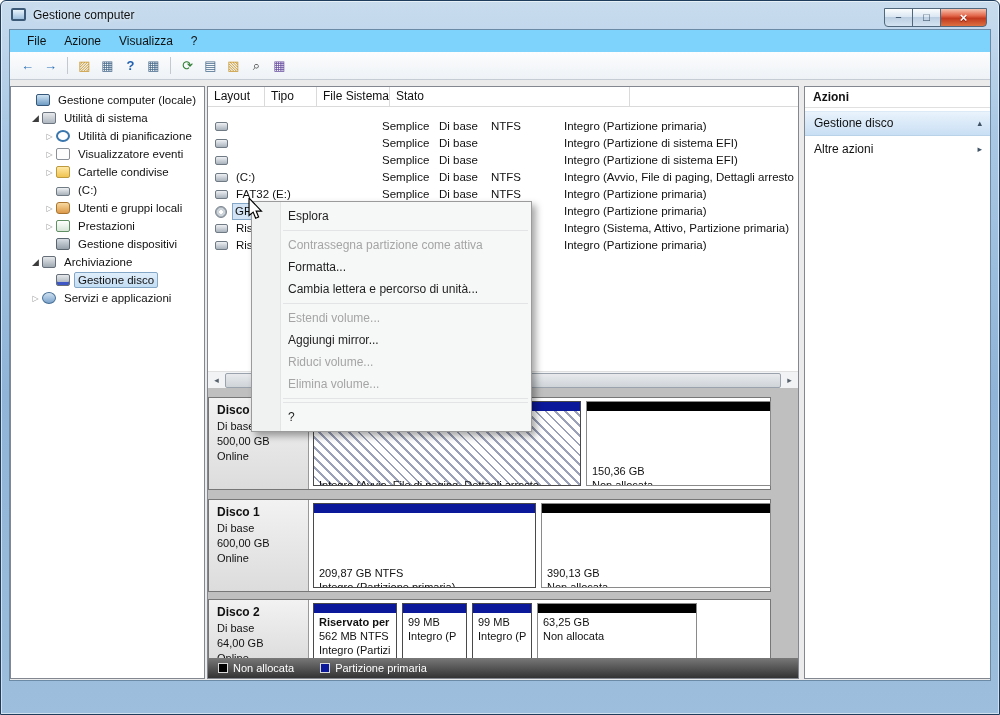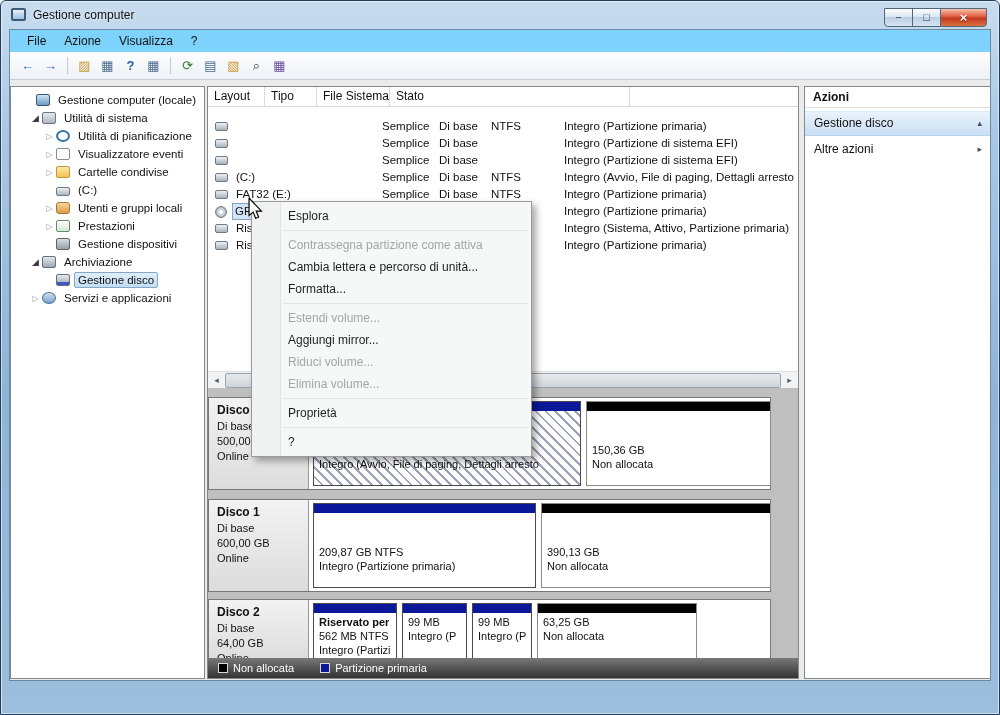--- a/index.html
+++ b/index.html
@@ -92,21 +92,21 @@
   .parts{position:absolute;left:100px;right:0;top:0;bottom:0;}
   .part{position:absolute;top:3px;bottom:3px;box-sizing:border-box;border:1px solid #4a4a4a;background:#fff;overflow:hidden;}
   .part.unal{border-color:#8a8a8a;}
   .part.hatched{background:repeating-linear-gradient(45deg,#ffffff 0 5px,#9aa1b9 5px 7px);}
   .strip{height:9px;}
   .strip.navy{background:#0b189a;}
   .strip.black{background:#000;}
   .pt{padding:2px 5px;font-size:11px;line-height:14px;white-space:nowrap;}
   .pt > div{min-height:14px;}
   .pt .b{font-weight:bold;}
-  .disk-row.tall .pt{padding-top:32px;}
+  .disk-row.tall .pt{padding-top:24px;margin-top:29px;}
   
   .legend{position:absolute;left:0;right:0;bottom:0;height:20px;background:linear-gradient(#787878,#333333);
           display:flex;align-items:center;gap:26px;padding-left:10px;color:#fff;font-size:11px;}
   .lg-item{display:flex;align-items:center;gap:5px;}
   .lg-swatch{width:10px;height:10px;border:1px solid #d9d9d9;box-sizing:border-box;}
   
   .ap-header{height:20px;line-height:20px;padding-left:8px;font-weight:bold;border-bottom:1px solid #e0e0e0;}
   .ap-bar{height:23px;line-height:23px;margin-top:3px;background:linear-gradient(#e9f3fc,#c9dff4);
           border-top:1px solid #dcE9f6;border-bottom:1px solid #b9d2e8;padding-left:9px;position:relative;}
   .ap-item{height:22px;line-height:22px;padding-left:9px;position:relative;margin-top:2px;}
@@ -450,29 +450,28 @@
           <div class="ap-item"><span>Altre azioni</span><span class="chev">▸</span></div>
         </div>
     </div>
   </div>
 
   <div class="context-menu" id="ctxmenu">
     <div class="cm-gutter"></div>
       <div class="cm-item">Esplora</div>
       <div class="cm-sep"></div>
       <div class="cm-item disabled">Contrassegna partizione come attiva</div>
+      <div class="cm-item">Formatta...</div>
       <div class="cm-item">Cambia lettera e percorso di unità...</div>
-      <div class="cm-item">Formatta...</div>
       <div class="cm-sep"></div>
       <div class="cm-item disabled">Estendi volume...</div>
       <div class="cm-item">Aggiungi mirror...</div>
       <div class="cm-item disabled">Riduci volume...</div>
       <div class="cm-item disabled">Elimina volume...</div>
       <div class="cm-sep"></div>
-      <div class="cm-item">Proprietà</div>
       <div class="cm-sep"></div>
       <div class="cm-item">?</div>
     </div>
 
   <svg class="cursor" width="17" height="22" viewBox="0 0 12 17">
     <path d="M1,0 L1,13.5 L4.2,10.9 L6.1,15.6 L8.4,14.7 L6.5,10.1 L10.6,10.1 Z" fill="#ffffff" stroke="#000000" stroke-width="0.9"></path>
   </svg>
 </div>
 
 </body></html>

